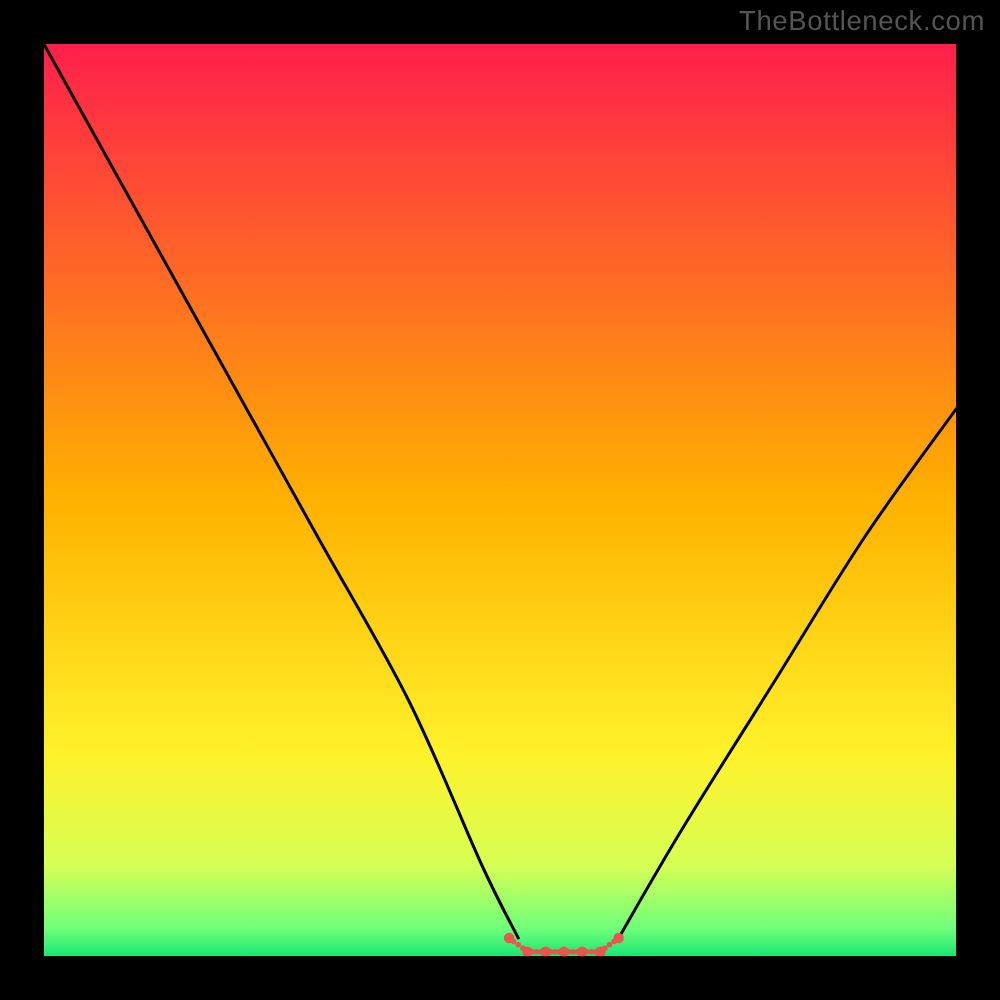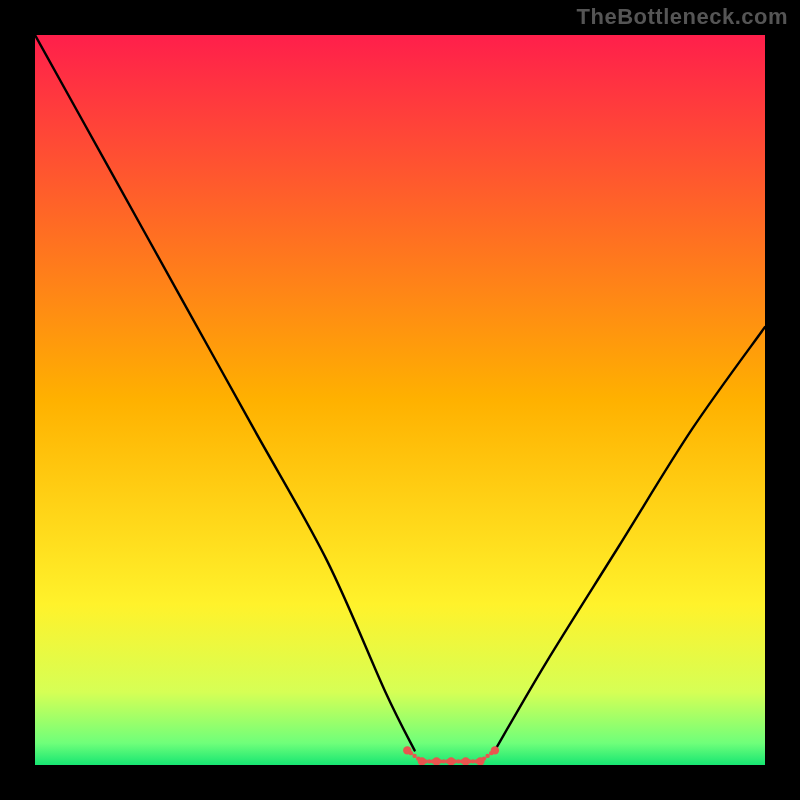--- a/index.html
+++ b/index.html
@@ -16,21 +16,21 @@
     width: 800px;
     height: 800px;
     background: #000;
   }
   .watermark {
     position: absolute;
     top: 4px;
     right: 12px;
     color: #555;
     font-size: 22px;
-    font-weight: 700;
+    font-weight: 400;
     letter-spacing: 0.5px;
     z-index: 3;
   }
   .plot-area {
     position: absolute;
     left: 35px;
     top: 35px;
     width: 730px;
     height: 730px;
   }

